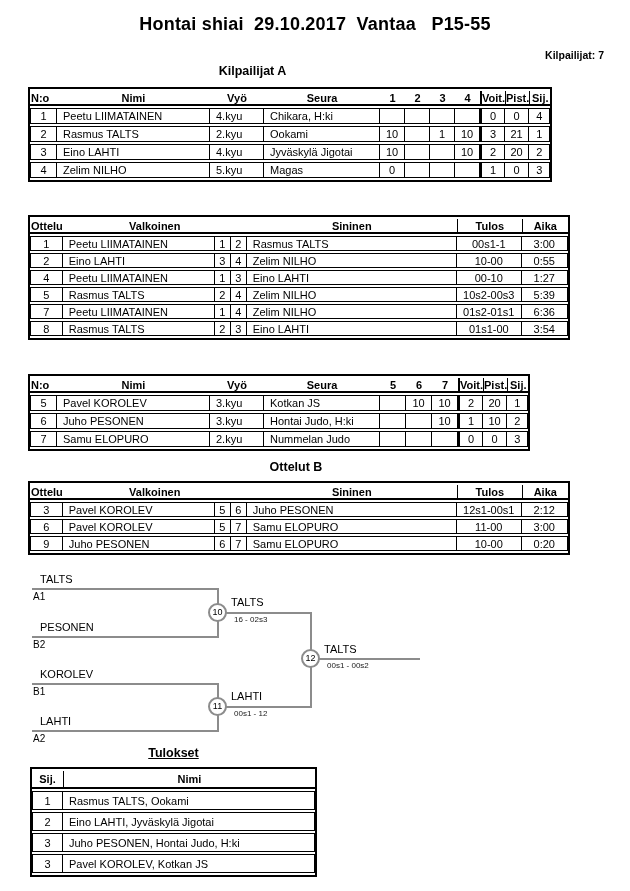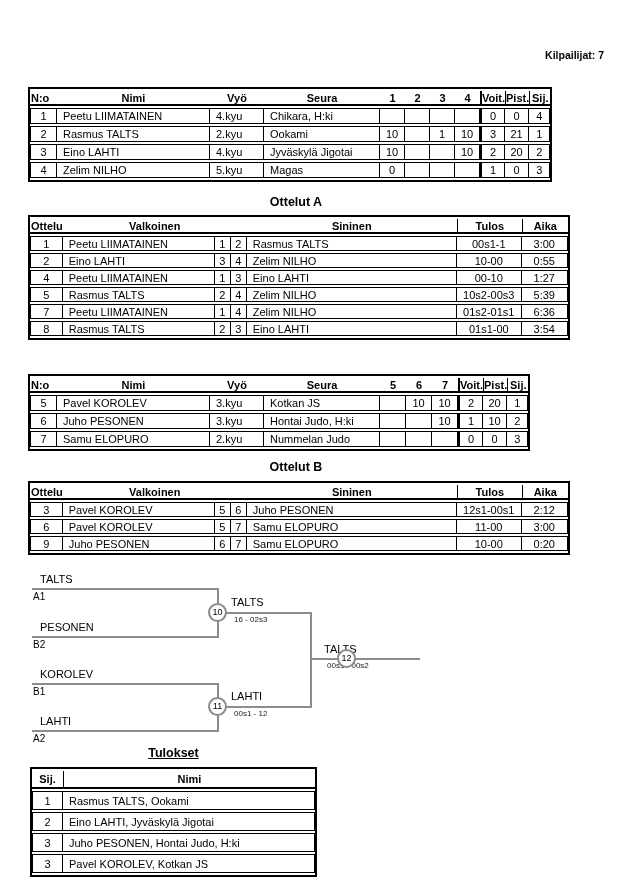--- a/index.html
+++ b/index.html
@@ -45,22 +45,24 @@
     position:absolute; width:19px; height:19px; box-sizing:border-box;
     border:2px solid #8c8c8c; border-radius:50%; background:#fff;
     font-size:9px; line-height:15px; text-align:center; z-index:2;
   }
 </style>
 </head>
 <body>
 
 <div class="page">
 
+  <div class="title">Hontai shiai  29.10.2017  Vantaa   P15-55</div>
   <div class="count">Kilpailijat: 7</div>
 
+  <div class="sec-h" style="top:64px;left:28px;width:449px;">Kilpailijat A</div>
   <div class="wrap" style="top:87px;left:28px;">
     <table>
       <colgroup>
           <col style="width:27px">
           <col style="width:153px">
           <col style="width:54px">
           <col style="width:116px">
           <col style="width:25px">
           <col style="width:25px">
           <col style="width:25px">
@@ -132,21 +134,20 @@
         <td></td>
         <td></td>
         <td class="sepL">1</td>
         <td>0</td>
         <td>3</td>
       </tr>
     </tbody>
       </table>
   </div>
 
-  <div class="sec-h" style="top:195px;left:28px;width:536px;">Ottelut A</div>
   <div class="wrap" style="top:215px;left:28px;">
     <table class="mt">
       <colgroup>
           <col style="width:27px">
           <col style="width:152px">
           <col style="width:16px">
           <col style="width:16px">
           <col style="width:210px">
           <col style="width:65px">
           <col style="width:46px">
@@ -357,21 +358,21 @@
     <div class="bk-seed" style="left:33px;top:591px;">A1</div>
     <div class="bk-name" style="left:40px;top:621px;">PESONEN</div>
     <div class="bk-seed" style="left:33px;top:639px;">B2</div>
     <div class="bk-name" style="left:40px;top:668px;">KOROLEV</div>
     <div class="bk-seed" style="left:33px;top:686px;">B1</div>
     <div class="bk-name" style="left:40px;top:715px;">LAHTI</div>
     <div class="bk-seed" style="left:33px;top:733px;">A2</div>
 
     <div class="bk-circle" style="left:208px;top:603px;">10</div>
     <div class="bk-circle" style="left:208px;top:697px;">11</div>
-    <div class="bk-circle" style="left:301px;top:649px;margin-left:36px;">12</div>
+    <div class="bk-circle" style="left:301px;top:649px;">12</div>
 
     <div class="bk-name" style="left:231px;top:596px;">TALTS</div>
     <div class="bk-score" style="left:234px;top:615px;">16 - 02s3</div>
     <div class="bk-name" style="left:231px;top:690px;">LAHTI</div>
     <div class="bk-score" style="left:234px;top:709px;text-align:right;">00s1 - 12</div>
     <div class="bk-name" style="left:324px;top:643px;">TALTS</div>
     <div class="bk-score" style="left:327px;top:661px;">00s1 - 00s2</div>
   </div>
 
   <div class="sec-h" style="top:746px;left:30px;width:287px;text-decoration:underline;">Tulokset</div>

